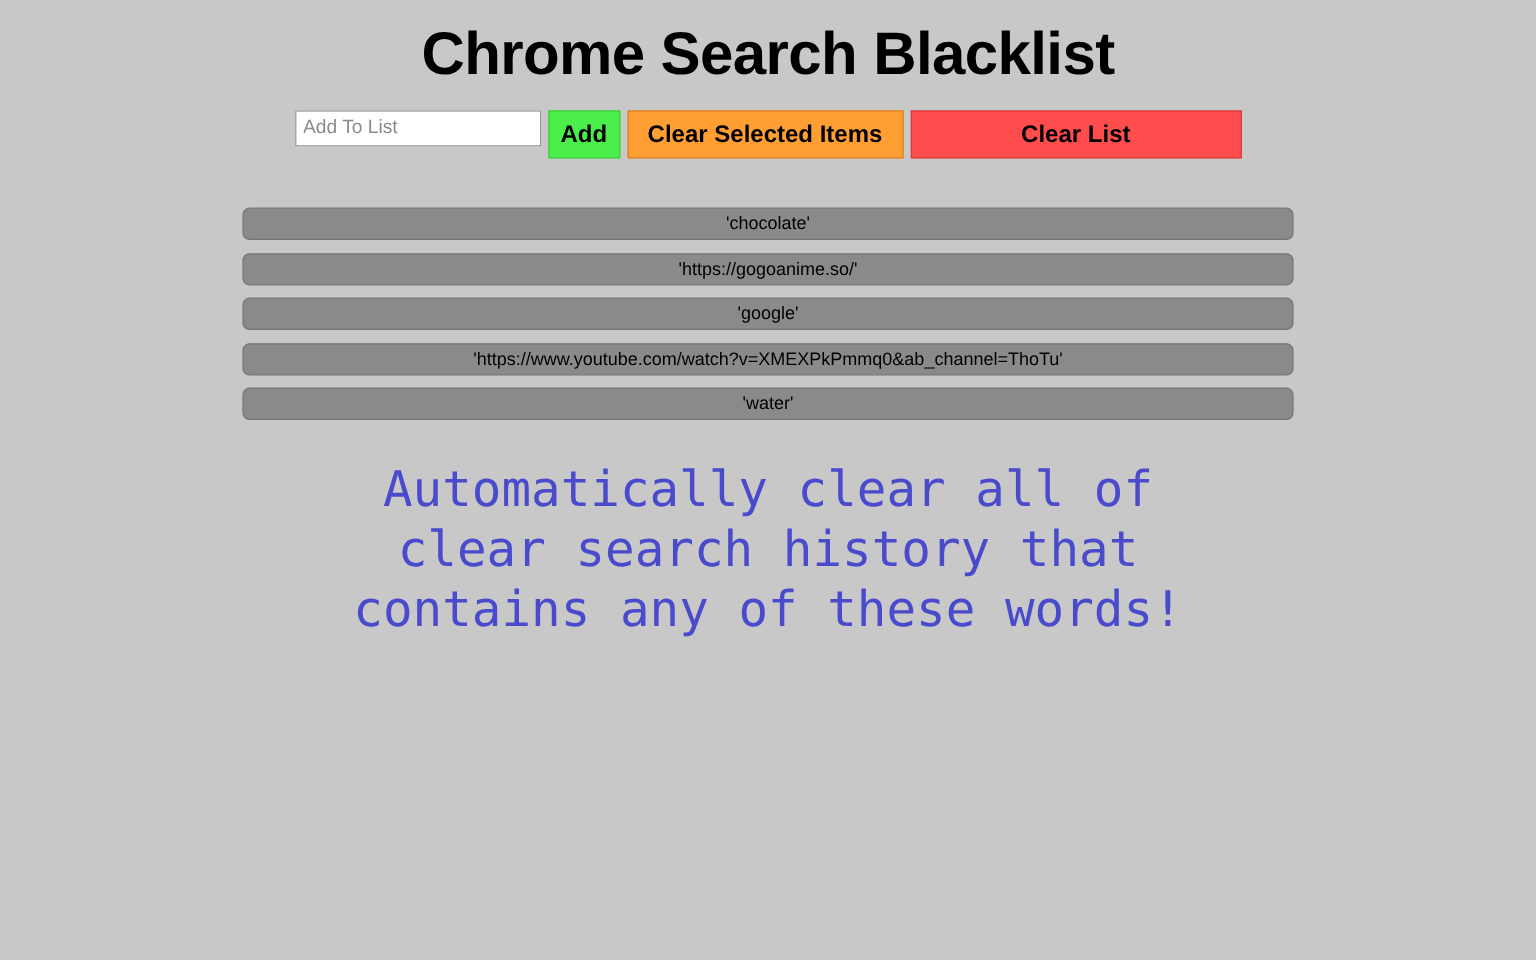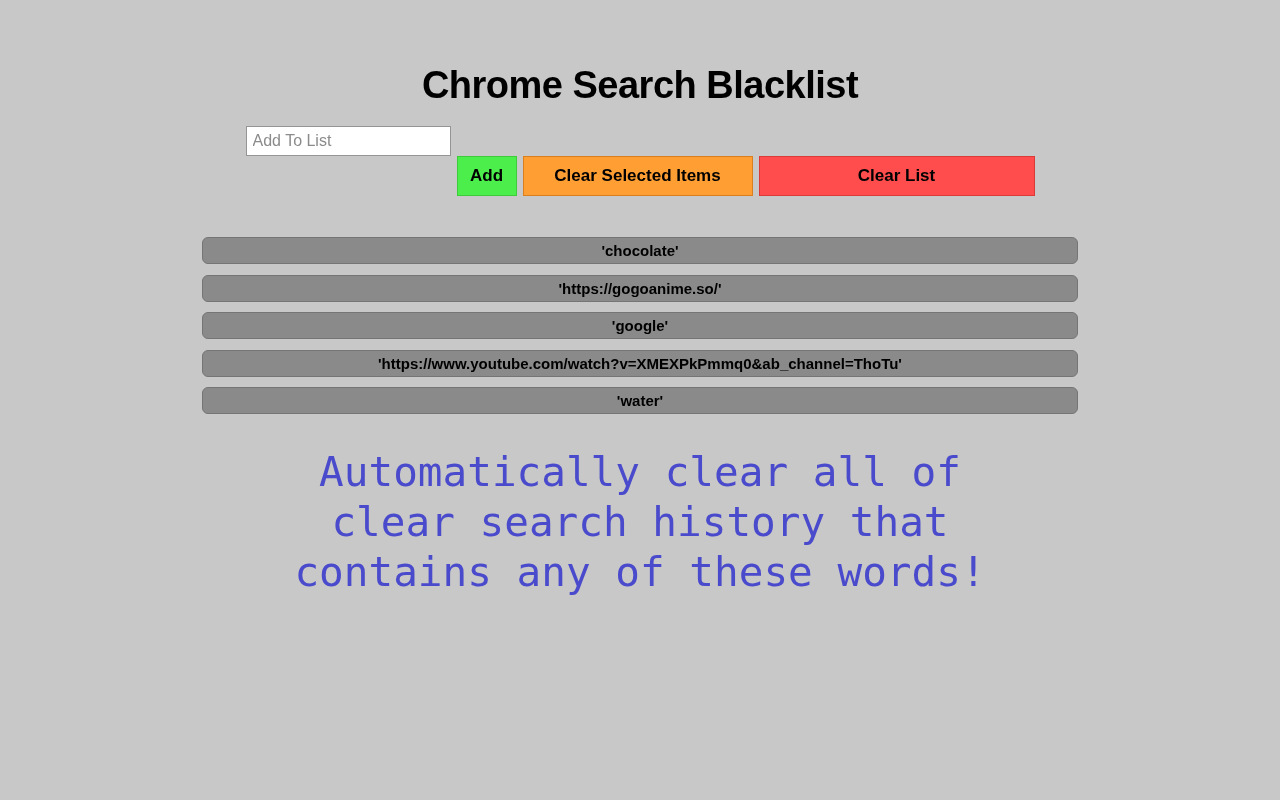--- a/index.html
+++ b/index.html
@@ -17,23 +17,23 @@
   .page {
     width: 1280px;
     height: 800px;
     position: relative;
     box-sizing: border-box;
   }
 
   
   .title {
     margin: 0;
-    padding-top: 66px;
+    padding-top: 20px;
     text-align: center;
-    font-size: 38px;
+    font-size: 50px;
     font-weight: bold;
     color: #000000;
     letter-spacing: -0.5px;
     line-height: 1.0;
   }
 
   
   .toolbar {
     margin-top: 22px;
     display: flex;
@@ -58,30 +58,29 @@
   .add-input::placeholder {
     color: #8b8b8b;
     opacity: 1;
   }
 
   .btn {
     box-sizing: border-box;
     height: 40px;
     border-radius: 0;
     font-family: "Liberation Sans", sans-serif;
-    font-size: 17px;
+    font-size: 20px;
     font-weight: bold;
     color: #000000;
     cursor: pointer;
     padding: 0 16px;
     display: flex;
     align-items: center;
     justify-content: center;
     white-space: nowrap;
-    margin-top: 30px;
   }
   .btn-add {
     background: #4cee4c;
     border: 1px solid #3ccc3c;
     width: 60px;
     padding: 0;
   }
   .btn-clear-selected {
     background: #ff9e33;
     border: 1px solid #d97f1e;
@@ -105,21 +104,21 @@
     box-sizing: border-box;
     height: 27px;
     margin-bottom: 10.5px;
     background: #8a8a8a;
     border: 1px solid #757575;
     border-radius: 6px;
     display: flex;
     align-items: center;
     justify-content: center;
     font-size: 15px;
-    font-weight: bold;
+    font-weight: normal;
     color: #000000;
     cursor: pointer;
     overflow: hidden;
     white-space: nowrap;
   }
 
   
   .tagline {
     margin: 0;
     padding-top: 22px;

